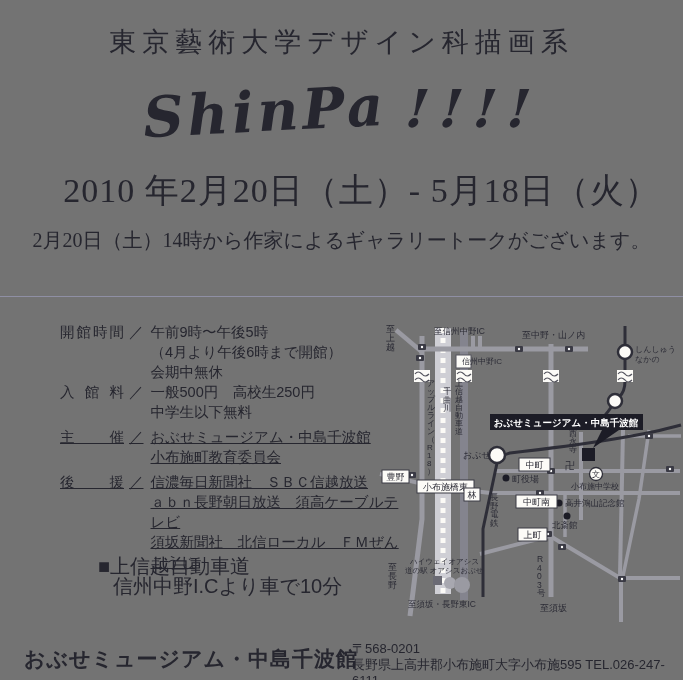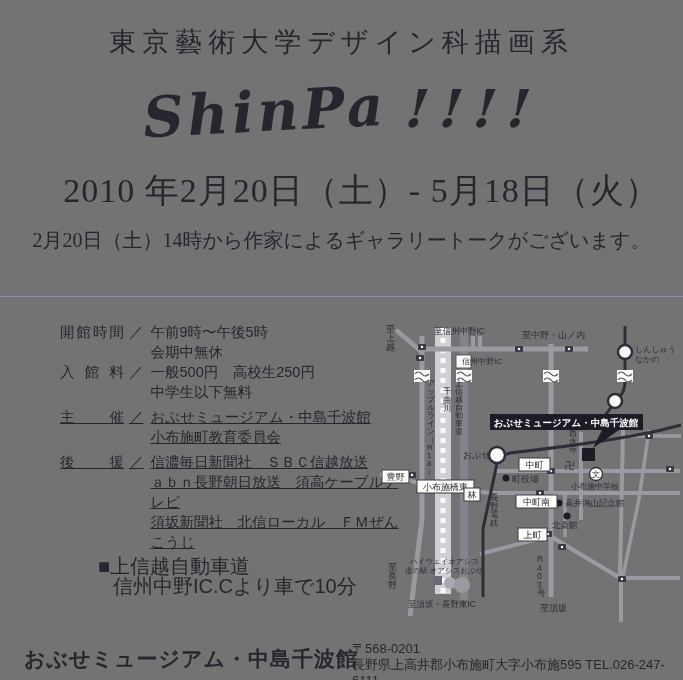--- a/index.html
+++ b/index.html
@@ -54,20 +54,21 @@
   </div>
 
   <div class="divider"></div>
 
   <div class="info">
     <div class="row">
       <span class="rlabel">開館時間</span>
       <span class="rsep">／</span>
       <span class="rlines">
         <div>午前9時〜午後5時</div>
+        <div>（4月より午後6時まで開館）</div>
         <div>会期中無休</div>
       </span>
     </div>
     <div class="row">
       <span class="rlabel">入館料</span>
       <span class="rsep">／</span>
       <span class="rlines">
         <div>一般500円　高校生250円</div>
         <div>中学生以下無料</div>
       </span>
@@ -86,21 +87,21 @@
       <span class="rlines">
         <div>信濃毎日新聞社　ＳＢＣ信越放送</div>
         <div>ａｂｎ長野朝日放送　須高ケーブルテレビ</div>
         <div>須坂新聞社　北信ローカル　ＦＭぜんこうじ</div>
       </span>
     </div>
   </div>
 
   <div class="access">
     <div>■上信越自動車道</div>
-    <div class="ind">信州中野IC.Cより車で10分</div>
+    <div class="ind">信州中野I.Cより車で10分</div>
   </div>
 
   <svg class="map" viewBox="0 0 311 330" xmlns="http://www.w3.org/2000/svg">
 
     <g>
       <rect x="63" y="14" width="16" height="266" fill="#cfcfd5"></rect>
       <line x1="71" y1="14" x2="71" y2="280" stroke="#fcfbf7" stroke-width="5" stroke-dasharray="5 5"></line>
     </g>
     <g>
       <rect x="88" y="16" width="8" height="270" fill="#84848e"></rect>

